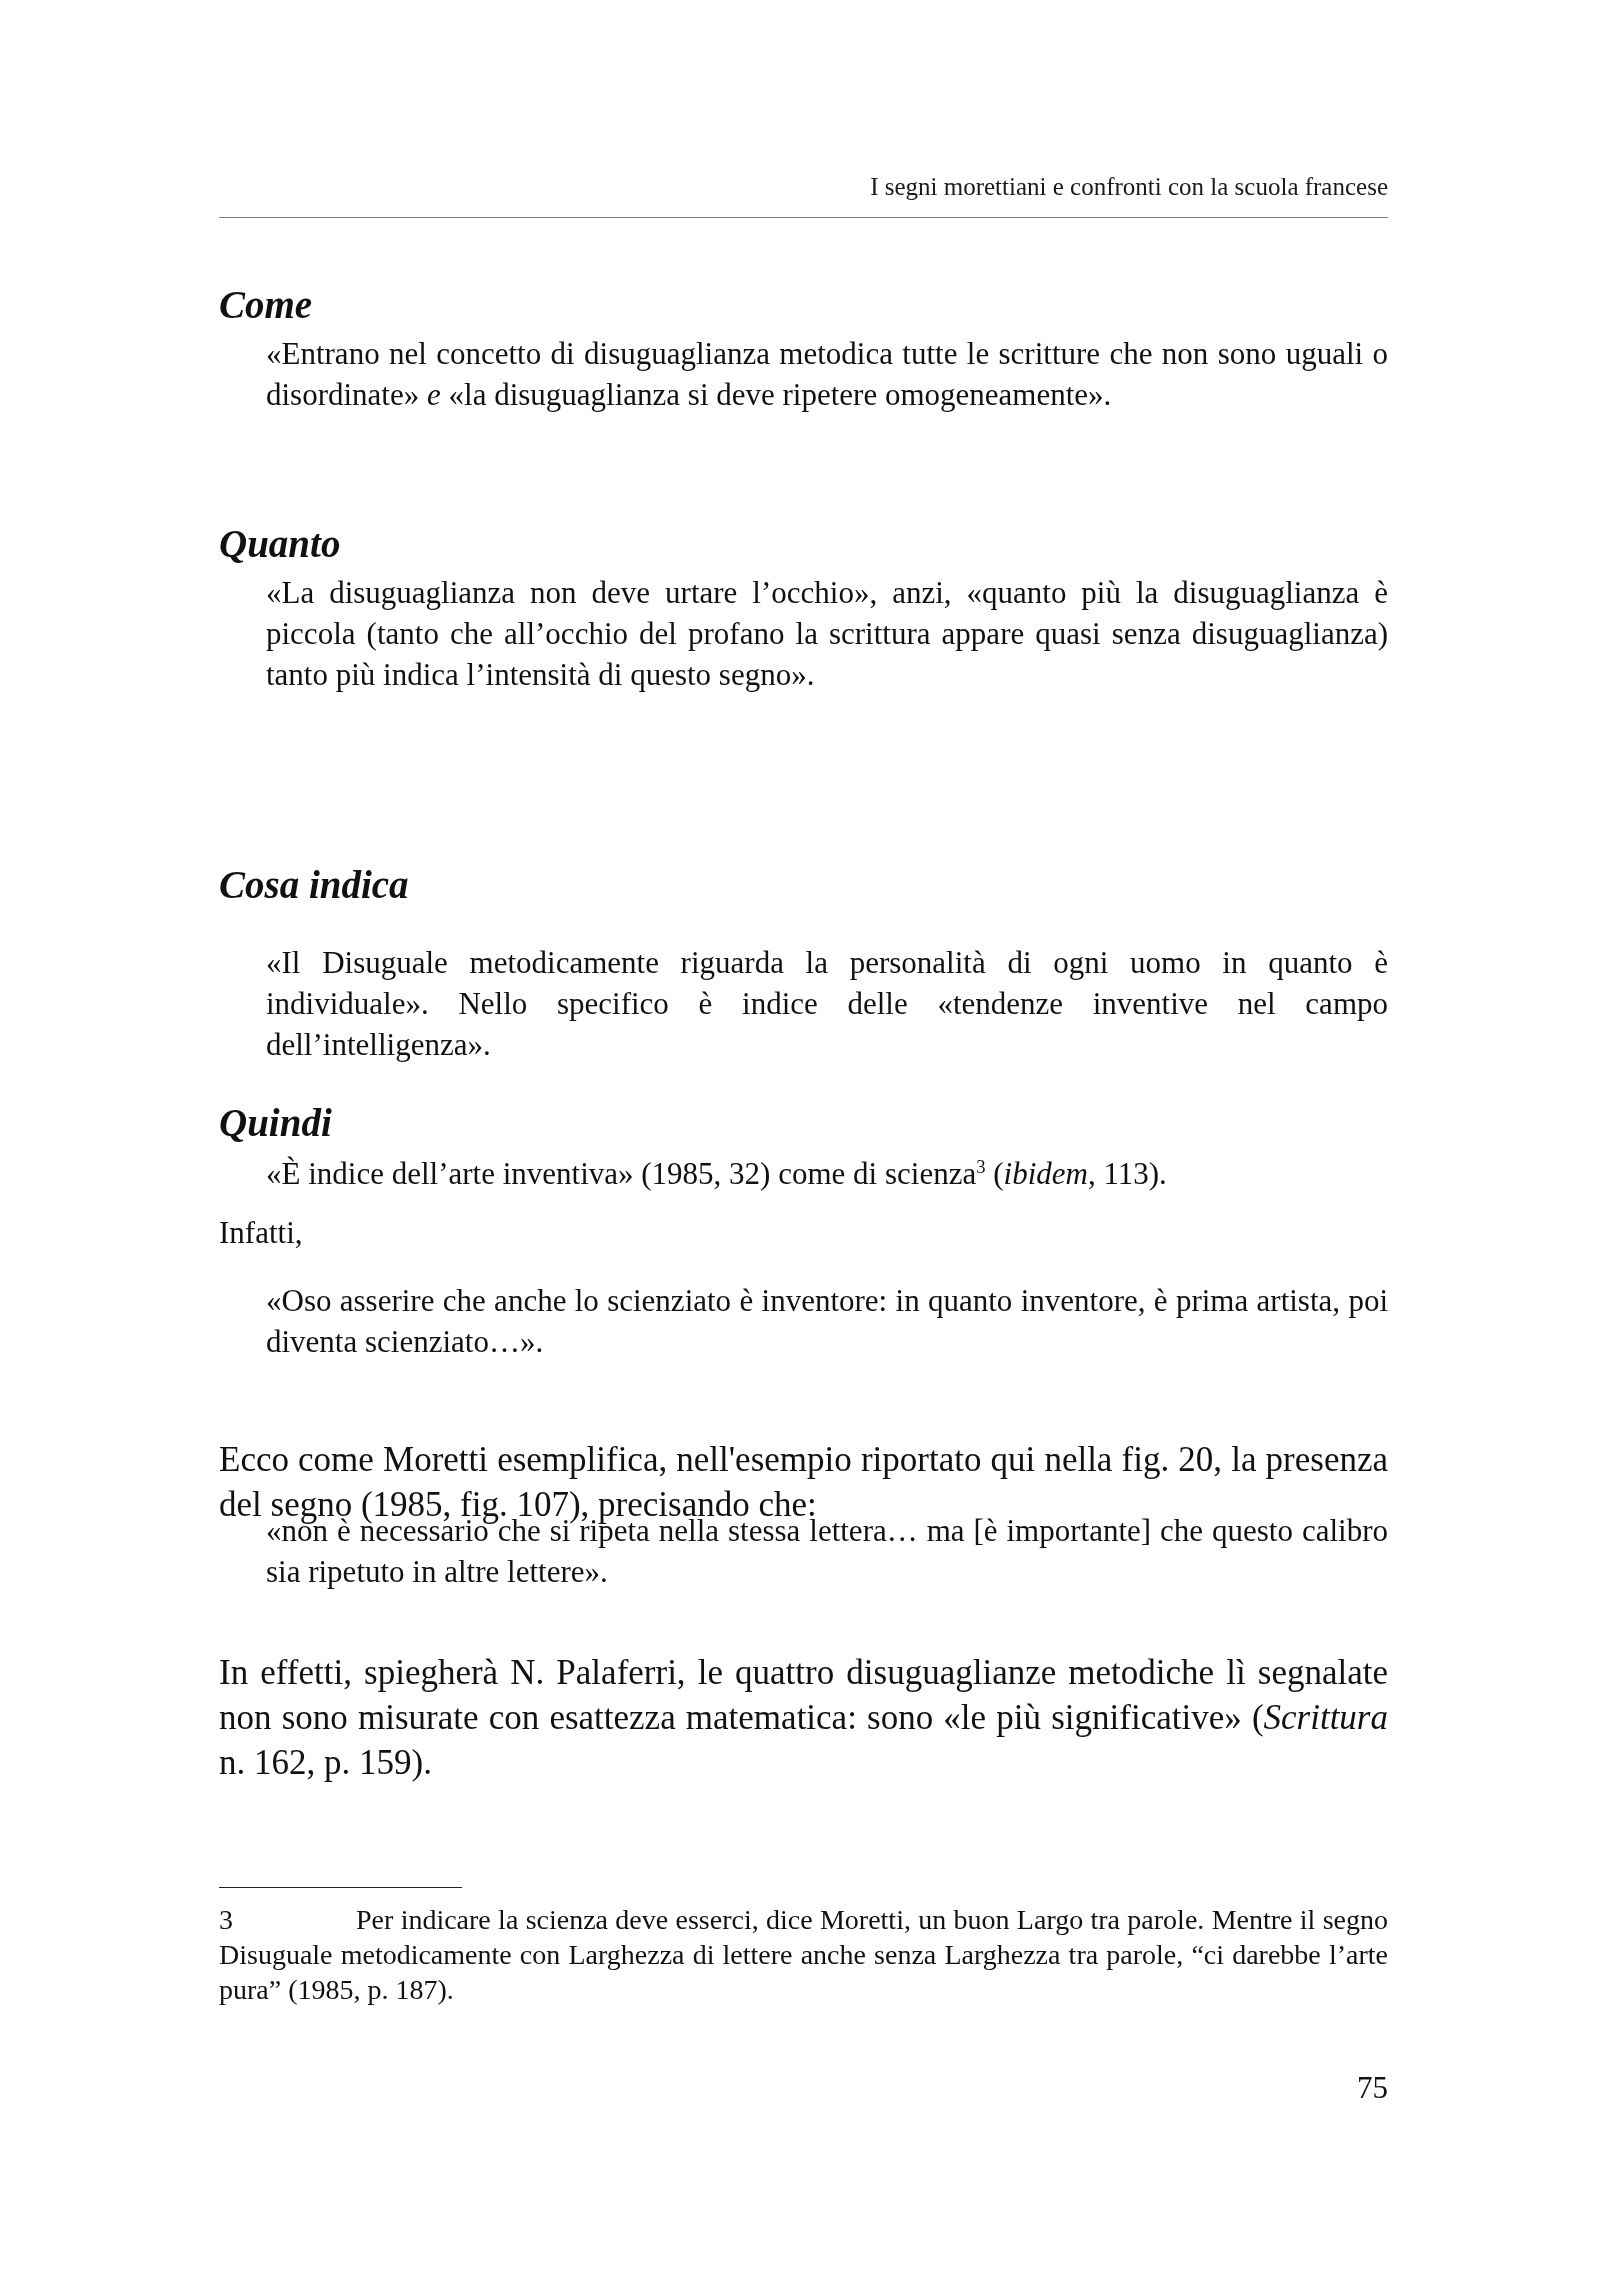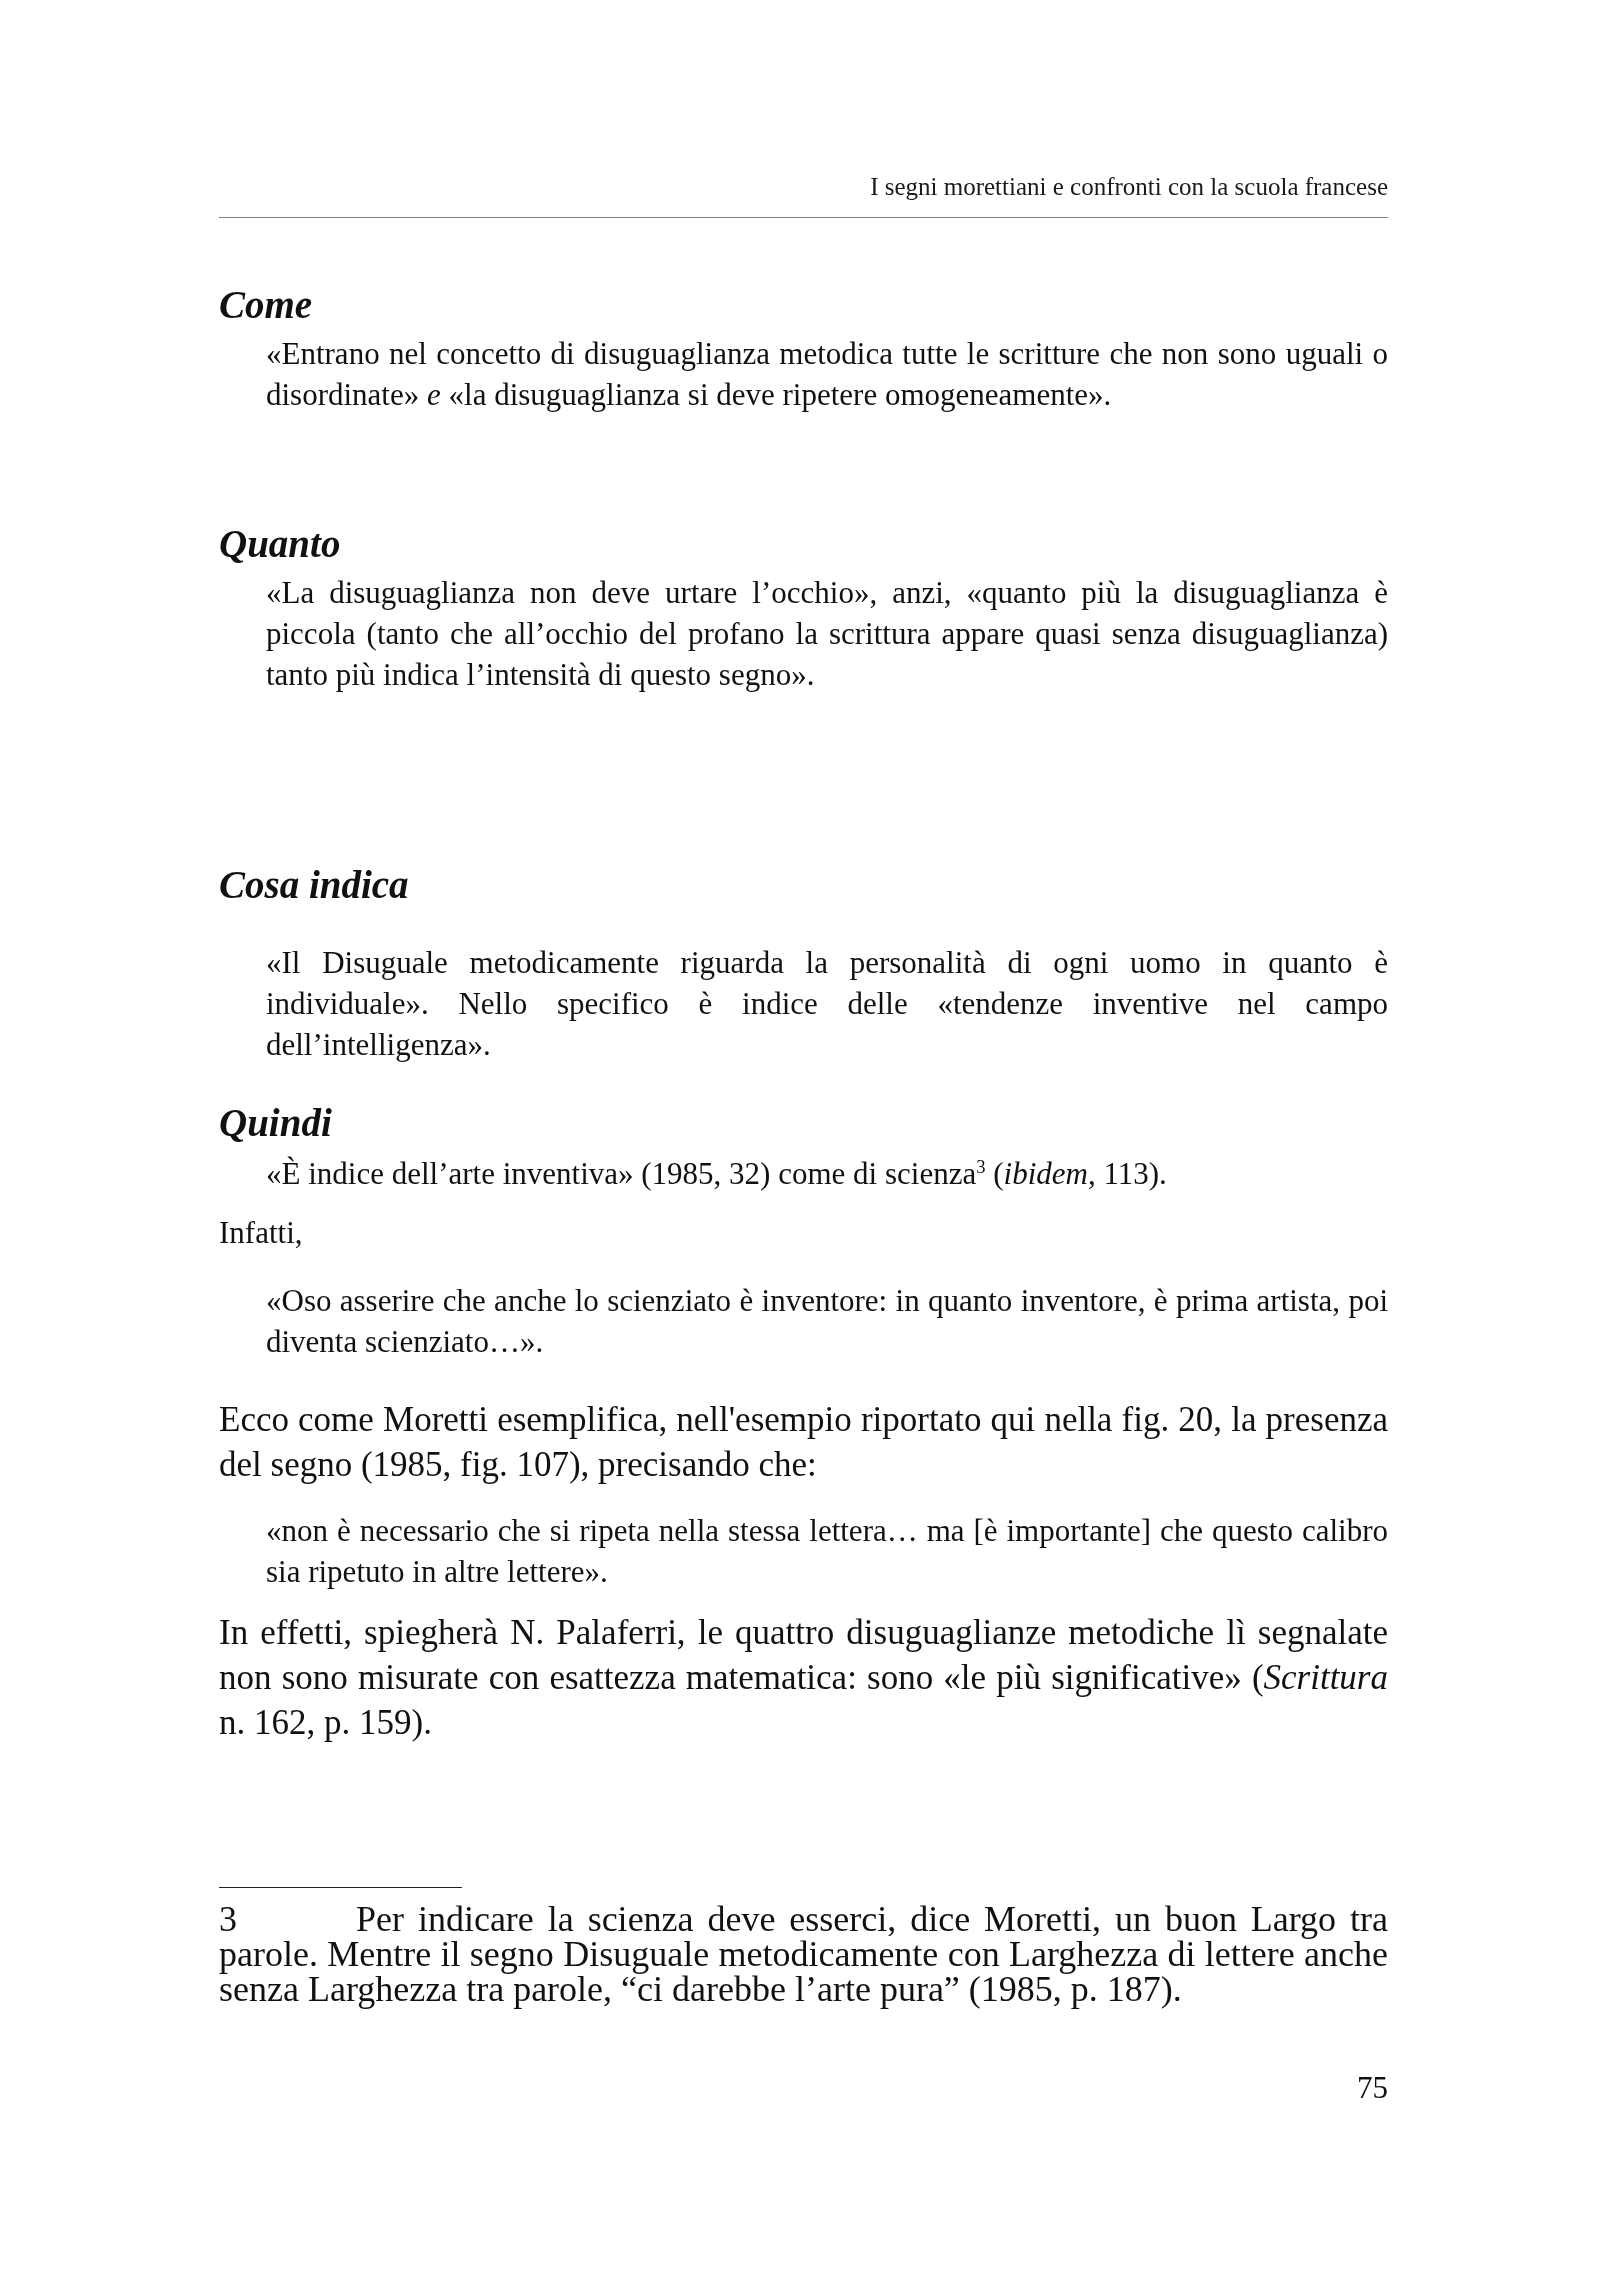--- a/index.html
+++ b/index.html
@@ -3,26 +3,26 @@
 <meta charset="utf-8">
 <style>
   html, body { margin: 0; padding: 0; background: #ffffff; }
   body { width: 1618px; height: 2284px; position: relative; overflow: hidden;
          font-family: "Liberation Serif", "DejaVu Serif", serif; color: #111111; }
   .page { position: absolute; left: 219px; top: 0; width: 1169px; height: 1604px; }
   .running-head { position: absolute; right: 0; top: 171px; font-size: 25px; line-height: 32px; color: #1a1a1a; }
   .head-rule { position: absolute; left: 0; top: 217px; width: 1169px; height: 0; border-top: 1.6px solid #808080; }
   .section-title { position: absolute; left: 0; font-style: italic; font-weight: bold; font-size: 39px; line-height: 45px; }
   .quote { position: absolute; left: 47px; width: 1122px; font-size: 31px; line-height: 41px; text-align: justify; }
-  .body-text { position: absolute; left: 0; width: 1169px; font-size: 35px; line-height: 45px; text-align: justify; }
+  .body-text { position: absolute; left: 0; width: 1169px; font-size: 35px; line-height: 45px; text-align: justify; margin-top: 40px; }
   .plain { position: absolute; left: 0; font-size: 31px; line-height: 41px; }
   .quote p, .body-text p { margin: 0; }
   sup { font-size: 60%; line-height: 0; vertical-align: super; }
   .fn-rule { position: absolute; left: 0; top: 1887px; width: 243px; border-top: 1.6px solid #222; }
-  .footnote { position: absolute; left: 0; top: 1902px; width: 1169px; font-size: 36px; line-height: 35px; text-align: justify; }
+  .footnote { position: absolute; left: 0; top: 1902px; width: 1169px; font-size: 28px; line-height: 35px; text-align: justify; }
   .fn-num { display: inline-block; width: 137px; }
   .page-number { position: absolute; right: 0; top: 2068px; font-size: 31px; line-height: 39px; }
   em { font-style: italic; }
 </style>
 </head>
 <body>
 
 <div class="page">
 
   <div class="running-head">I segni morettiani e confronti con la scuola francese</div>

